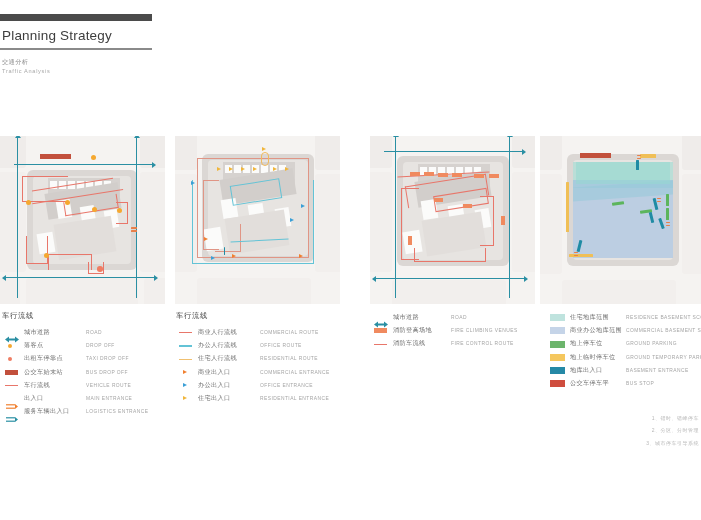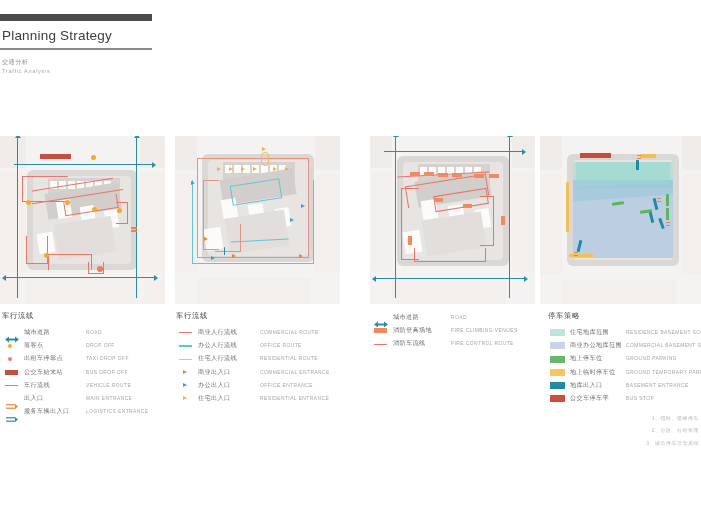--- a/index.html
+++ b/index.html
@@ -470,21 +470,20 @@
       <div class="legend-row">
         <span class="lg-icon">
           <span class="ic-line" style="background:#e8766a"></span>
         </span>
         <span class="lg-cn">消防车流线</span>
         <span class="lg-en">FIRE CONTROL ROUTE</span>
       </div>
     </div>
 </div>
 <div class="legend lg3">
-  <div class="legend-title">停车策略</div>
   <div>
       <div class="legend-row">
         <span class="lg-icon">
           <span class="ic-sw" style="background:#bfe3de"></span>
         </span>
         <span class="lg-cn">住宅地库范围</span>
         <span class="lg-en">RESIDENCE BASEMENT SCOPE</span>
       </div>
       <div class="legend-row">
         <span class="lg-icon">

